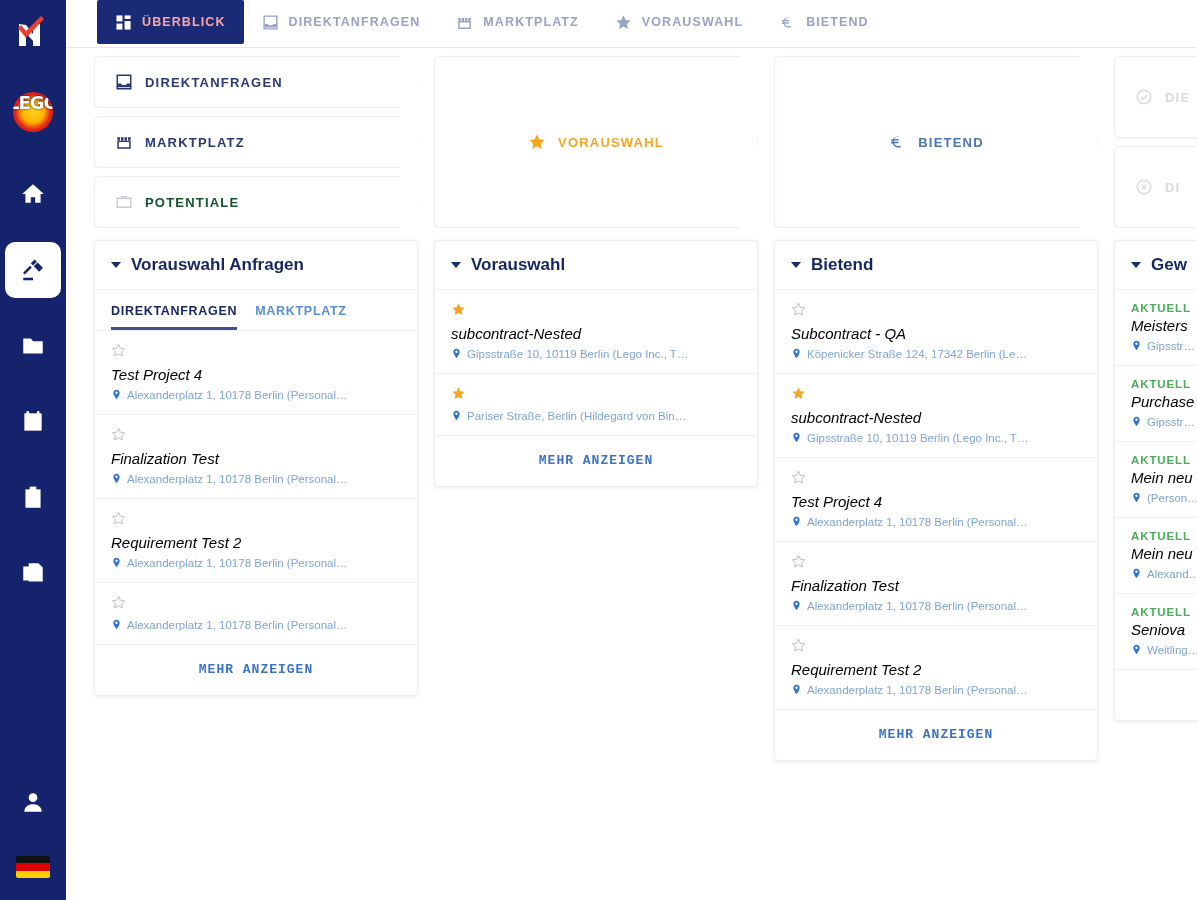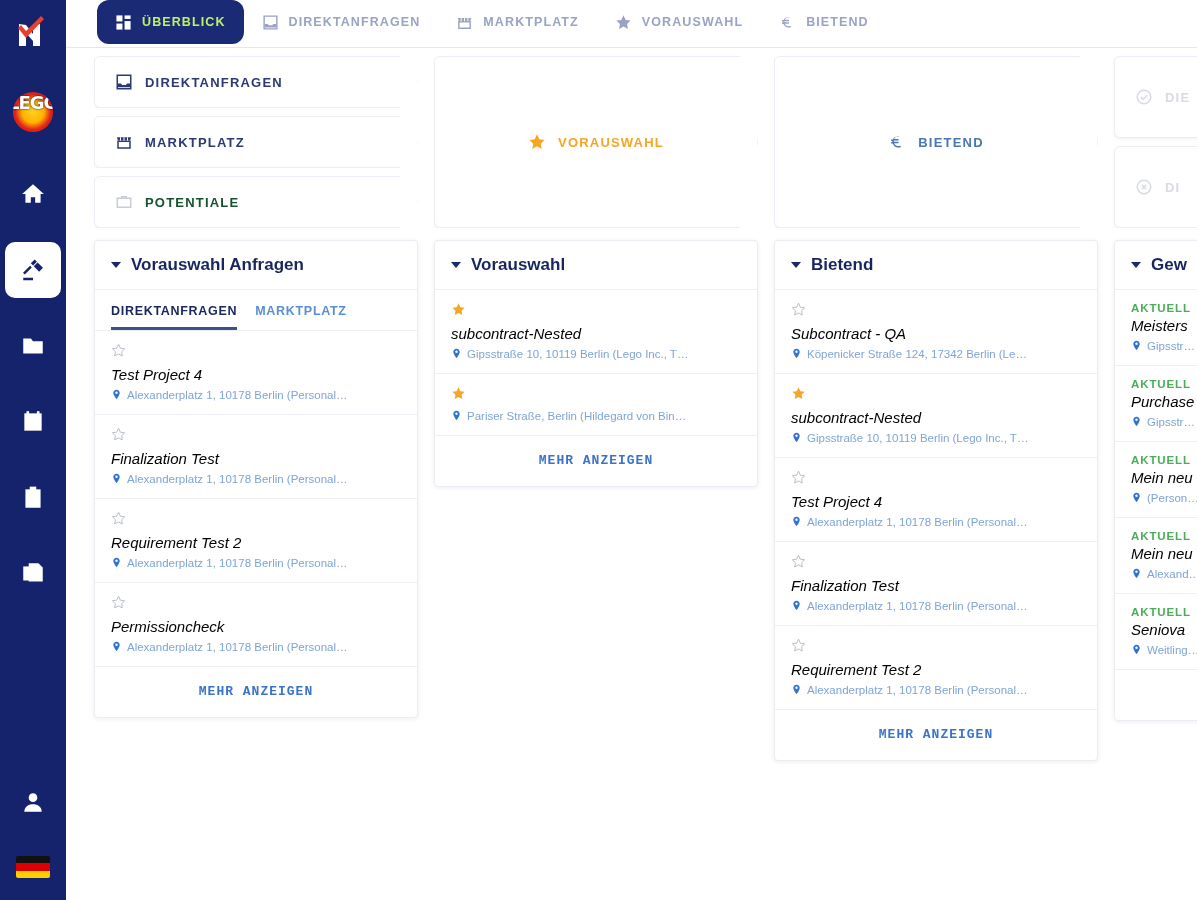--- a/index.html
+++ b/index.html
@@ -65,21 +65,21 @@
   }
   .tab {
     height: 44px;
     display: flex; align-items: center; gap: 10px;
     padding: 0 18px;
     font-size: 12.5px; font-weight: bold; letter-spacing: 1.1px;
     color: #9aa3c4; text-transform: uppercase;
     white-space: nowrap;
   }
   .tab svg { width: 17px; height: 17px; fill: #9aa3c4; flex:0 0 auto;}
-  .tab.active { background: #1a2a75; color: #bef264; border-radius: 12px; }
+  .tab.active { background: #1a2a75; color: #fca5a5; border-radius: 2px; }
   .tab.active svg { fill: #fff; }
 
   
   .banner-row {
     flex: 0 0 180px;
     display: flex; padding: 8px 0 0 28px; gap: 16px;
     overflow: hidden;
   }
   .bcol { width: 324px; flex: 0 0 324px; display:flex; flex-direction:column; gap: 8px; }
   .chev {
@@ -375,21 +375,20 @@
                 <path d="M12 1.5c-4 0-7 3-7 6.8C5 13.5 12 22.5 12 22.5s7-9 7-14.2c0-3.8-3-6.8-7-6.8z"></path>
                 <circle cx="12" cy="8.3" r="2.6" fill="#fff"></circle>
               </svg>
               <span>Alexanderplatz 1, 10178 Berlin (Personal…</span>
             </div>
         </div>
         <div class="item">
           <span class="star off"><svg viewBox="0 0 24 24">
                 <path d="M12 2l3 6.3 6.8.9-4.9 4.7 1.2 6.8L12 17.4 5.9 20.7l1.2-6.8-4.9-4.7 6.8-.9z"></path>
               </svg></span>
-          <div class="name">Permissioncheck</div>
           <div class="loc">
               <svg viewBox="0 0 24 24">
                 <path d="M12 1.5c-4 0-7 3-7 6.8C5 13.5 12 22.5 12 22.5s7-9 7-14.2c0-3.8-3-6.8-7-6.8z"></path>
                 <circle cx="12" cy="8.3" r="2.6" fill="#fff"></circle>
               </svg>
               <span>Alexanderplatz 1, 10178 Berlin (Personal…</span>
             </div>
         </div>
         <div class="more">MEHR ANZEIGEN</div>
       </div>

